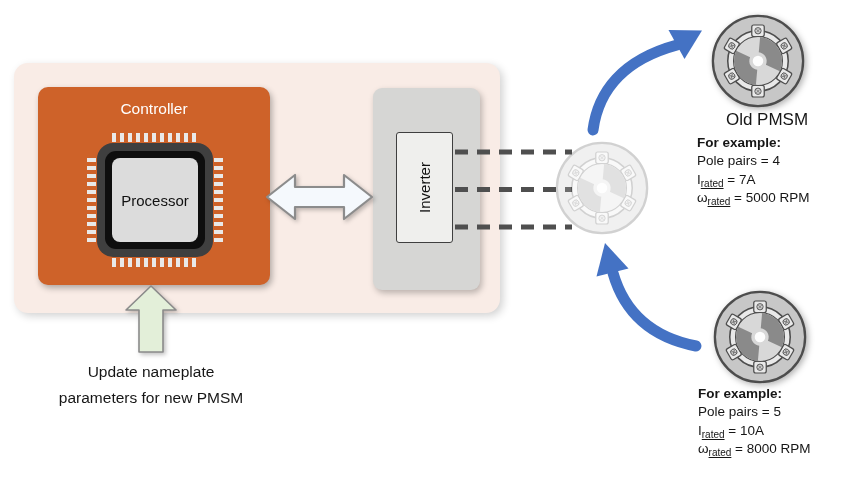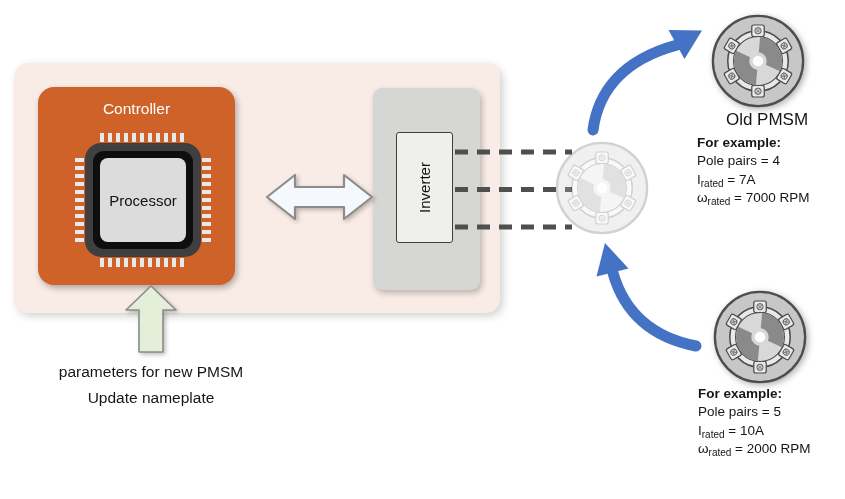--- a/index.html
+++ b/index.html
@@ -9,31 +9,31 @@
 
   
   .sys-container {
     position:absolute; left:14px; top:63px; width:486px; height:250px;
     background:#f9ece6; border-radius:14px;
     box-shadow:3px 3px 8px rgba(0,0,0,0.18);
   }
 
   
   .controller {
-    position:absolute; left:24px; top:24px; width:197px; height:198px;
-    background:#ce6229; border-radius:16px;
+    position:absolute; left:24px; top:24px; width:232px; height:198px;
+    background:#ce6229; border-radius:10px;
     box-shadow:2px 3px 6px rgba(0,0,0,0.3);
   }
   .controller-label {
     position:absolute; top:13px; left:0; width:100%; text-align:center;
     color:#ffffff; font-size:15.5px;
   }
 
   
-  .chip { position:absolute; left:47px; top:56px; width:116px; height:114px; }
+  .chip { position:absolute; left:59px; top:56px; width:116px; height:114px; }
   .chip-body { position:absolute; inset:0; background:#3f3f3f; border-radius:16px; }
   .chip-inner { position:absolute; inset:8px; background:#0e0e0e; border-radius:11px; }
   .chip-core {
     position:absolute; inset:15px; background:#dcdcdc; border-radius:8px;
     display:flex; align-items:center; justify-content:center;
     font-size:15px; color:#111;
   }
   .pins-h { position:absolute; left:15px; right:15px; height:9px;
     background:repeating-linear-gradient(90deg,#e9e9e9 0 4px,transparent 4px 8px); }
   .pins-top { top:-10px; } .pins-bottom { bottom:-10px; }
@@ -64,21 +64,21 @@
   .motor-new { left:712px; top:289px; width:96px; height:96px; }
   .motor-ghost { left:554px; top:140px; width:96px; height:96px; opacity:0.25; filter:none; }
 
   
   .pmsm-text { position:absolute; width:150px; }
   .pmsm-text-old { left:697px; top:110px; }
   .pmsm-text-new { left:698px; top:386px; }
   .pmsm-title { font-size:17px; text-align:center; width:140px; margin-bottom:5px; color:#161616; }
   .pmsm-example { font-size:13.5px; font-weight:bold; margin-bottom:2px; color:#161616; }
   .pmsm-line { font-size:13.5px; line-height:18.5px; color:#161616; white-space:nowrap; }
-  .pmsm-line sub { font-size:10px; line-height:0; vertical-align:-3px; }
+  .pmsm-line sub { font-size:10px; line-height:0; vertical-align:-3px;text-decoration:underline; }
 
   
   .note {
     position:absolute; left:35px; top:359px; width:232px;
     text-align:center; font-size:15.5px; line-height:26px; color:#161616;
   }
 </style>
 </head>
 <body>
 
@@ -160,28 +160,28 @@
   </svg>
   <svg class="motor motor-new" viewBox="0 0 100 100">
     <use href="#motor-sym"></use>
   </svg>
 
   <div class="pmsm-text pmsm-text-old">
     <div class="pmsm-title">Old PMSM</div>
     <div class="pmsm-example">For example:</div>
     <div class="pmsm-line">Pole pairs = 4</div>
     <div class="pmsm-line"><span>I</span><sub>rated</sub><span> = 7A</span></div>
-    <div class="pmsm-line"><span>ω</span><sub>rated</sub><span> = 7000 RPM</span></div>
+    <div class="pmsm-line"><span>ω</span><sub>rated</sub><span> = 5000 RPM</span></div>
   </div>
 
   <div class="pmsm-text pmsm-text-new">
     <div class="pmsm-example">For example:</div>
     <div class="pmsm-line">Pole pairs = 5</div>
     <div class="pmsm-line"><span>I</span><sub>rated</sub><span> = 10A</span></div>
-    <div class="pmsm-line"><span>ω</span><sub>rated</sub><span> = 2000 RPM</span></div>
+    <div class="pmsm-line"><span>ω</span><sub>rated</sub><span> = 8000 RPM</span></div>
   </div>
 
   <div class="note">
+    <div>Update nameplate</div>
     <div>parameters for new PMSM</div>
-    <div>Update nameplate</div>
   </div>
 
 </div>
 
 </body></html>

